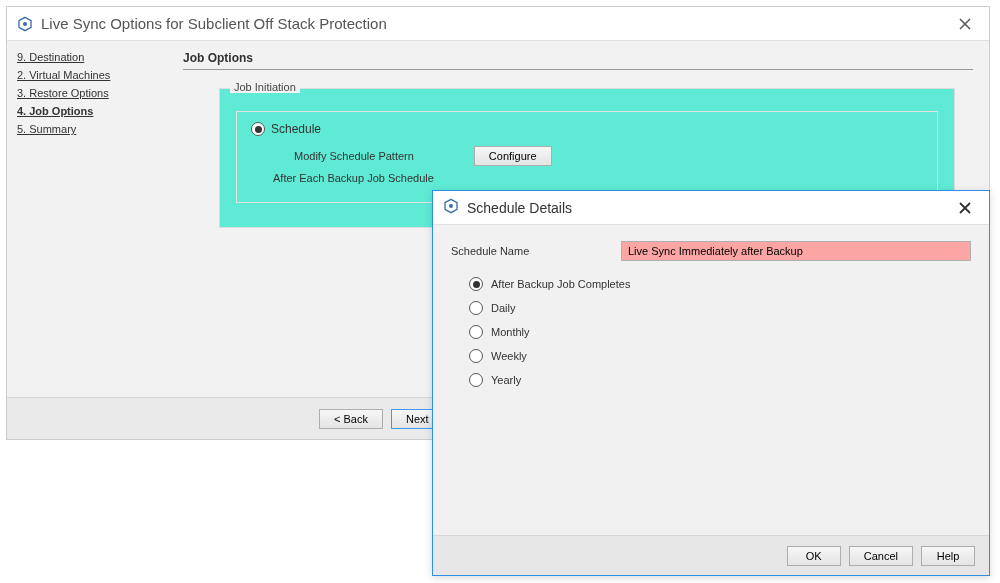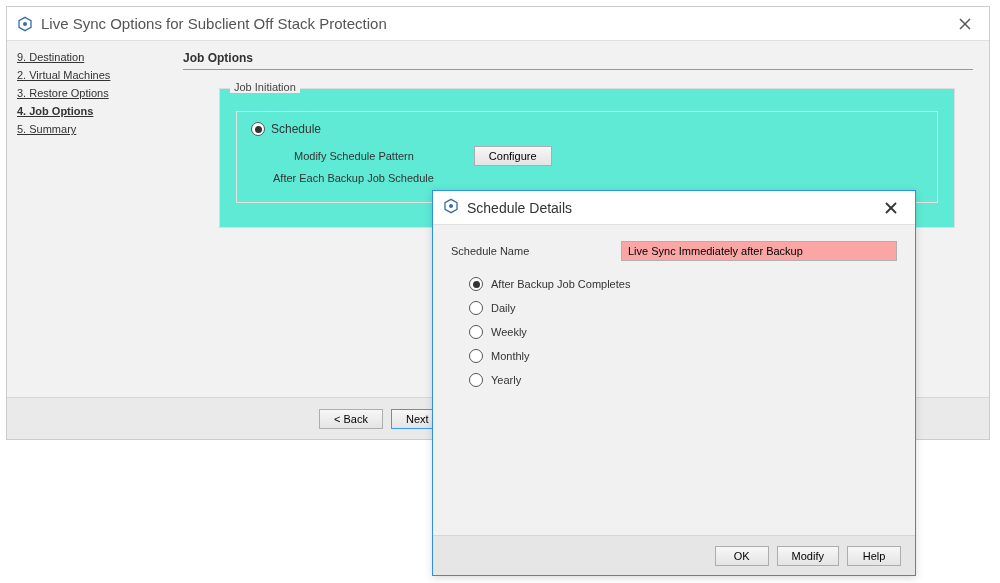--- a/index.html
+++ b/index.html
@@ -163,21 +163,21 @@
     padding: 0 16px;
     gap: 8px;
   }
   .wizard-footer .btn { min-width: 56px; }
   .wizard-footer .spacer-left { width: 288px; }
 
   
   .modal {
     position: absolute;
     left: 432px; top: 190px;
-    width: 484px; height: 386px;
+    width: 558px; height: 386px;
     border: 1px solid #2f8fe8;
     background: #f1f1f1;
     box-shadow: 0 2px 8px rgba(0,0,0,0.15);
     display: flex;
     flex-direction: column;
   }
   .modal-titlebar {
     display: flex;
     align-items: center;
     height: 34px;
@@ -324,32 +324,32 @@
       <div class="radio-option">
         <span class="radio selected"></span>
         <span>After Backup Job Completes</span>
       </div>
       <div class="radio-option">
         <span class="radio"></span>
         <span>Daily</span>
       </div>
       <div class="radio-option">
         <span class="radio"></span>
+        <span>Monthly</span>
+      </div>
+      <div class="radio-option">
+        <span class="radio"></span>
         <span>Weekly</span>
-      </div>
-      <div class="radio-option">
-        <span class="radio"></span>
-        <span>Monthly</span>
       </div>
       <div class="radio-option">
         <span class="radio"></span>
         <span>Yearly</span>
       </div>
     </div>
   </div>
 
   <div class="modal-footer">
     <button class="btn">OK</button>
-    <button class="btn">Modify</button>
+    <button class="btn">Cancel</button>
     <button class="btn">Help</button>
   </div>
 
 </div>
 
 </body></html>

